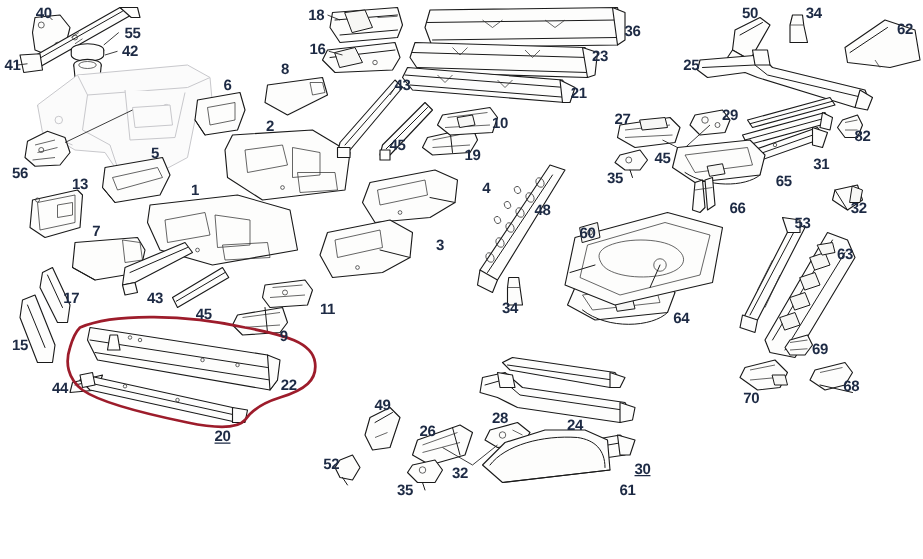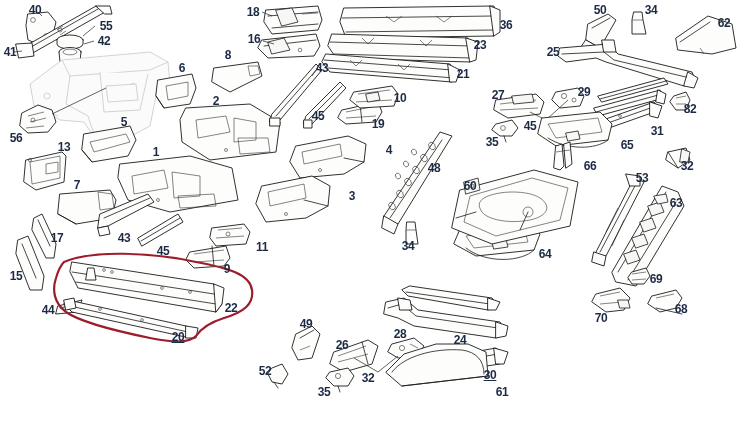--- a/index.html
+++ b/index.html
@@ -477,21 +477,21 @@
 <div class="lbl" style="left:216px;top:101px;">2</div>
 <div class="lbl" style="left:156px;top:152px;">1</div>
 <div class="lbl" style="left:77px;top:185px;">7</div>
 <div class="lbl" style="left:57px;top:238px;">17</div>
 <div class="lbl" style="left:16px;top:276px;">15</div>
 <div class="lbl" style="left:124px;top:238px;">43</div>
 <div class="lbl" style="left:163px;top:251px;">45</div>
 <div class="lbl" style="left:262px;top:247px;">11</div>
 <div class="lbl" style="left:227px;top:269px;">9</div>
 <div class="lbl" style="left:48px;top:310px;">44</div>
-<div class="lbl" style="left:178px;top:337px;text-decoration:underline;">20</div>
+<div class="lbl" style="left:178px;top:349px;text-decoration:underline;">20</div>
 <div class="lbl" style="left:231px;top:308px;">22</div>
 <div class="lbl" style="left:253px;top:12px;">18</div>
 <div class="lbl" style="left:254px;top:39px;">16</div>
 <div class="lbl" style="left:322px;top:68px;">43</div>
 <div class="lbl" style="left:318px;top:116px;">45</div>
 <div class="lbl" style="left:378px;top:124px;">19</div>
 <div class="lbl" style="left:400px;top:98px;">10</div>
 <div class="lbl" style="left:480px;top:45px;">23</div>
 <div class="lbl" style="left:463px;top:74px;">21</div>
 <div class="lbl" style="left:506px;top:25px;">36</div>
@@ -519,16 +519,16 @@
 <div class="lbl" style="left:656px;top:279px;">69</div>
 <div class="lbl" style="left:601px;top:318px;">70</div>
 <div class="lbl" style="left:681px;top:309px;">68</div>
 <div class="lbl" style="left:306px;top:324px;">49</div>
 <div class="lbl" style="left:342px;top:345px;">26</div>
 <div class="lbl" style="left:400px;top:334px;">28</div>
 <div class="lbl" style="left:368px;top:378px;">32</div>
 <div class="lbl" style="left:324px;top:392px;">35</div>
 <div class="lbl" style="left:265px;top:371px;">52</div>
 <div class="lbl" style="left:460px;top:340px;text-align:right;">24</div>
-<div class="lbl" style="left:490px;top:375px;text-decoration:underline;">30</div>
+<div class="lbl" style="left:514px;top:375px;text-decoration:underline;">30</div>
 <div class="lbl" style="left:482px;top:392px;margin-left:20px;">61</div>
 
 </div>
 
 </body></html>

